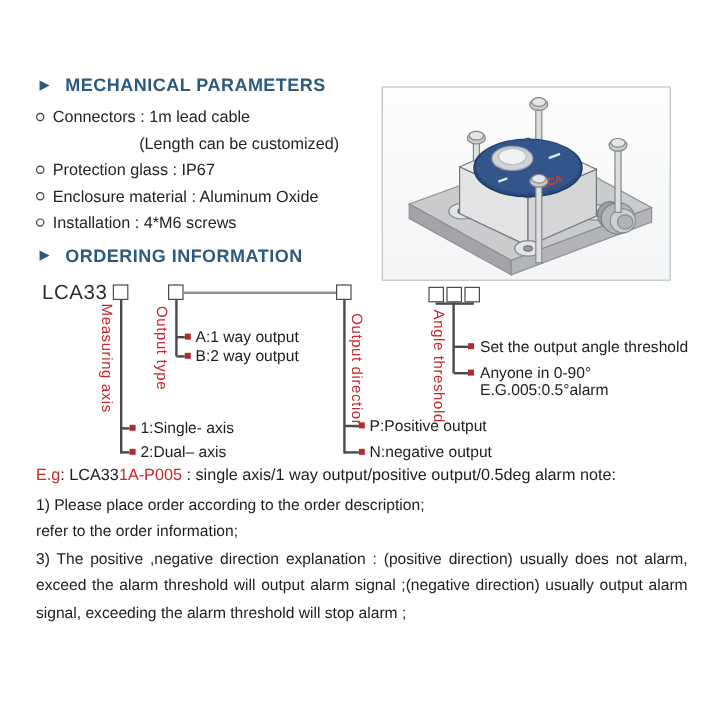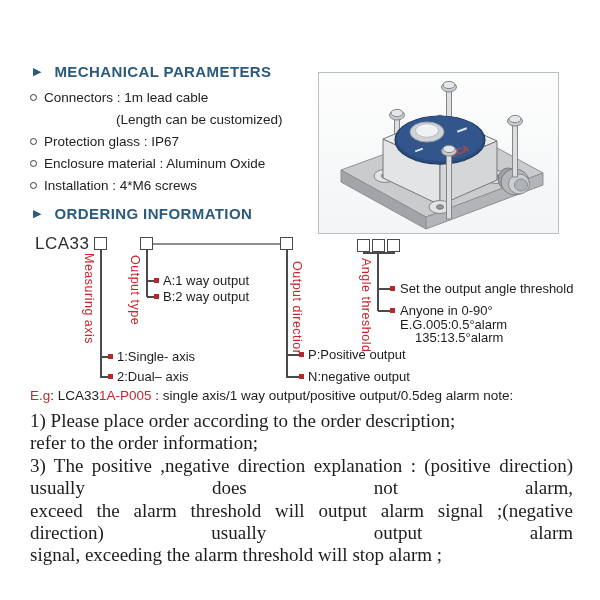--- a/index.html
+++ b/index.html
@@ -42,21 +42,21 @@
   .optblock { position:absolute; font-size:13px; color:#1d1d1d; line-height:13.5px; white-space:nowrap; }
   .optblock .indent2 { padding-left:15px; }
   .vlabel {
     position:absolute; writing-mode:vertical-rl; text-orientation:mixed;
     color:#c9252b; font-size:12.5px; letter-spacing:.5px; white-space:nowrap;
   }
   
   .example { position:absolute; left:30px; top:388px; font-size:13.5px; white-space:nowrap; }
   .example .red { color:#c9252b;text-align:center; }
   .example .blk { color:#1d1d1d; }
-  .notes { position:absolute; left:30px; top:410px; width:543px; font-size:19px; color:#1d1d1d;font-family:Liberation Serif, serif; }
+  .notes { position:absolute; left:30px; top:410px; width:543px; font-size:13px; color:#1d1d1d; }
   .note-line { line-height:22.4px; text-align:justify; }
   .note-line.stretch { text-align-last:justify; }
 </style>
 </head>
 <body>
 
 <div class="page">
 
   <div class="sec-heading" style="left:33px; top:63px;">
     <span class="arrow">▶</span>
@@ -188,21 +188,20 @@
     <span class="opt" style="left:308px; top:369px;">N:negative output</span>
 
     <span class="hline" style="left:378px; top:288px; width:12px;"></span>
     <span class="rbullet" style="left:390px; top:286px;"></span>
     <span class="opt" style="left:400px; top:281px;text-align:center;">Set the output angle threshold</span>
     <span class="hline" style="left:378px; top:310px; width:12px;"></span>
     <span class="rbullet" style="left:390px; top:308px;"></span>
     <div class="optblock" style="left:400px; top:304px;">
       <div>Anyone in 0-90°</div>
       <div>E.G.005:0.5°alarm</div>
-      <div class="indent2">135:13.5°alarm</div>
     </div>
   </div>
 
   <div class="example">
     <span class="red">E.g</span><span class="blk">: </span><span class="blk">LCA33</span><span class="red">1A-P005</span><span class="blk"> : single axis/1 way output/positive output/0.5deg alarm note:</span>
   </div>
 
   <div class="notes">
     <div class="note-line">1) Please place order according to the order description;</div>
     <div class="note-line">refer to the order information;</div>

